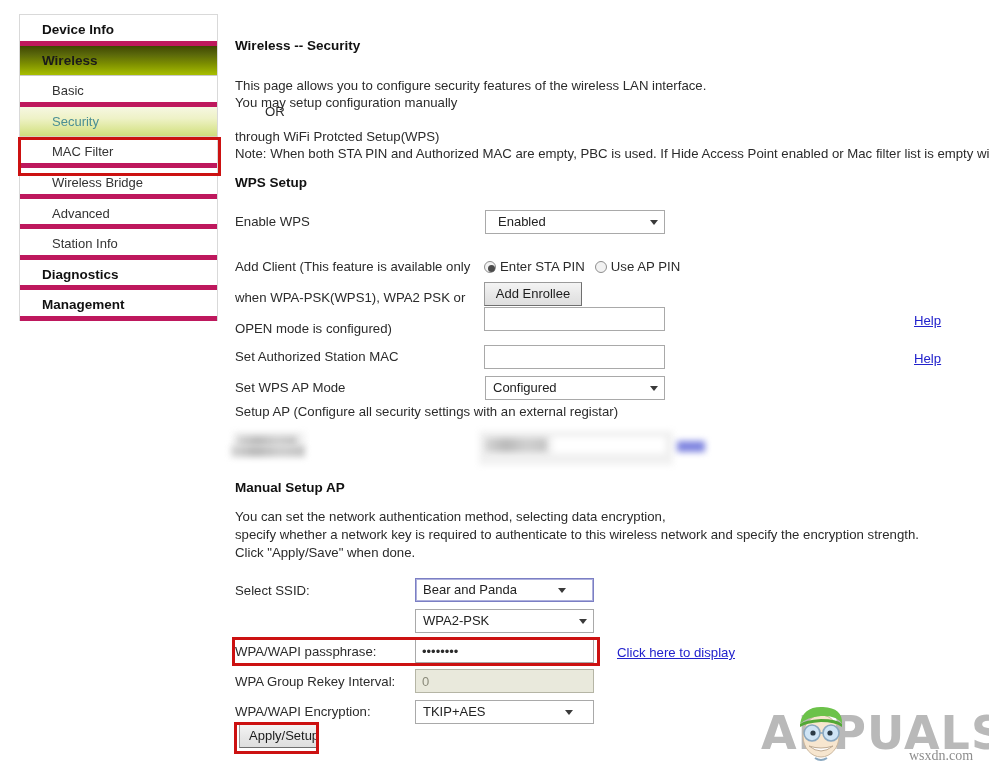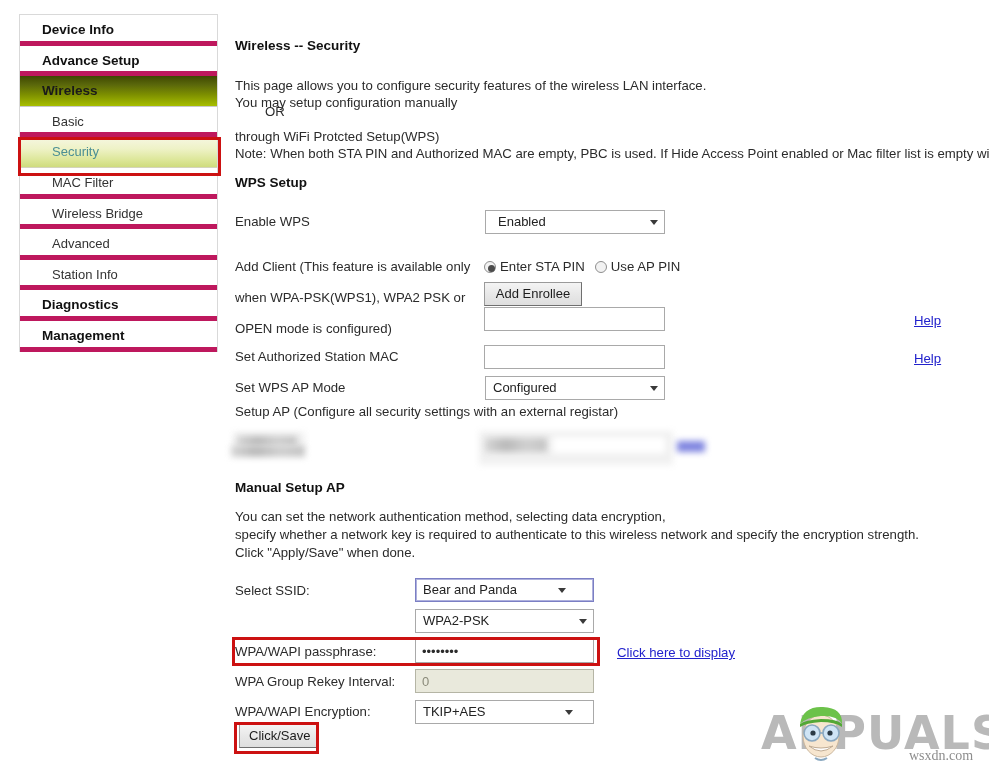--- a/index.html
+++ b/index.html
@@ -226,21 +226,20 @@
     font-family: "Liberation Serif", serif;
     font-size: 14px;
     color: #8d8d8d;
   }
 </style>
 </head>
 <body>
 
 <div id="sidebar">
   <div class="nav-row nav-top"><span>Device Info</span></div>
-  <div class="nav-row nav-top"><span>Advance Setup</span></div>
   <div class="nav-row nav-top wireless-active"><span>Wireless</span></div>
   <div class="nav-row nav-sub"><span>Basic</span></div>
   <div class="nav-row nav-sub security-active"><span>Security</span></div>
   <div class="nav-row nav-sub"><span>MAC Filter</span></div>
   <div class="nav-row nav-sub"><span>Wireless Bridge</span></div>
   <div class="nav-row nav-sub"><span>Advanced</span></div>
   <div class="nav-row nav-sub"><span>Station Info</span></div>
   <div class="nav-row nav-top"><span>Diagnostics</span></div>
   <div class="nav-row nav-top"><span>Management</span></div>
 </div>
@@ -338,21 +337,21 @@
   <input class="ctl disabled" type="text" style="left: 180px; top: 669px; width: 179px;" readonly="" value="0">
 
   <div class="frow" style="top:701px;">
     <div class="flabel">WPA/WAPI Encryption:</div>
     <div class="selwrap" style="left:180px;top:-1px;width:165px;">
       <div class="fakesel" style="width:179px;">TKIP+AES</div>
       <span class="arrow"></span>
     </div>
   </div>
 
-  <button class="btn ctl" style="left:4px;top:724px;width:78px;">Click/Save</button>
+  <button class="btn ctl" style="left:4px;top:724px;width:78px;">Apply/Setup</button>
 </div>
 
 <div class="redbox" style="left:232px;top:637px;width:368px;height:29px;"></div>
 <div class="redbox" style="left:234px;top:722px;width:85px;height:32px;"></div>
 
 <div id="watermark">
   <div id="wm-text">APPUALS</div>
   <svg style="position:absolute;left:24px;top:0;width:72px;height:62px;" viewBox="0 0 72 62">
     <ellipse cx="36" cy="34" rx="18" ry="21" fill="#f7e6cf" stroke="#cbb79d" stroke-width="1"></ellipse>
     <path d="M15 22 Q18 4 38 5 Q58 6 57 22 Q52 13 36 14 Q22 15 15 22 Z" fill="#6cc24a"></path>

